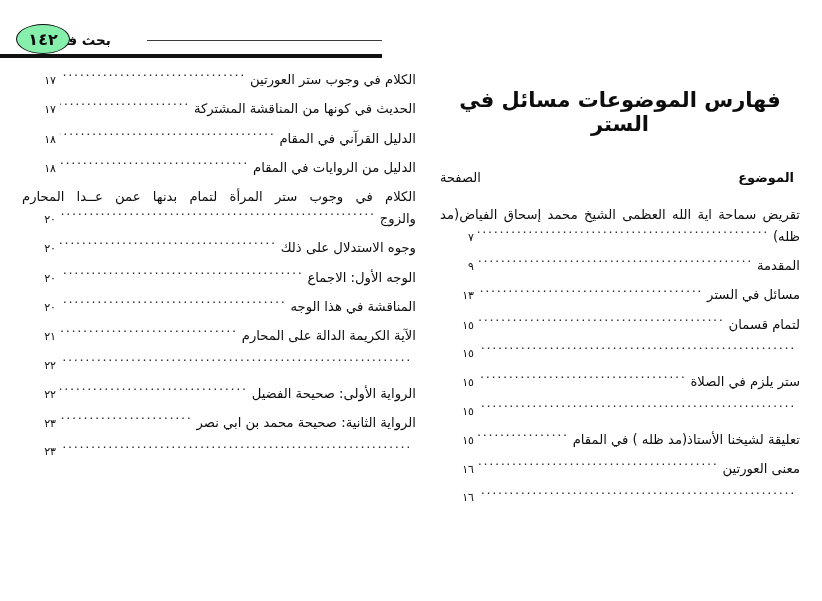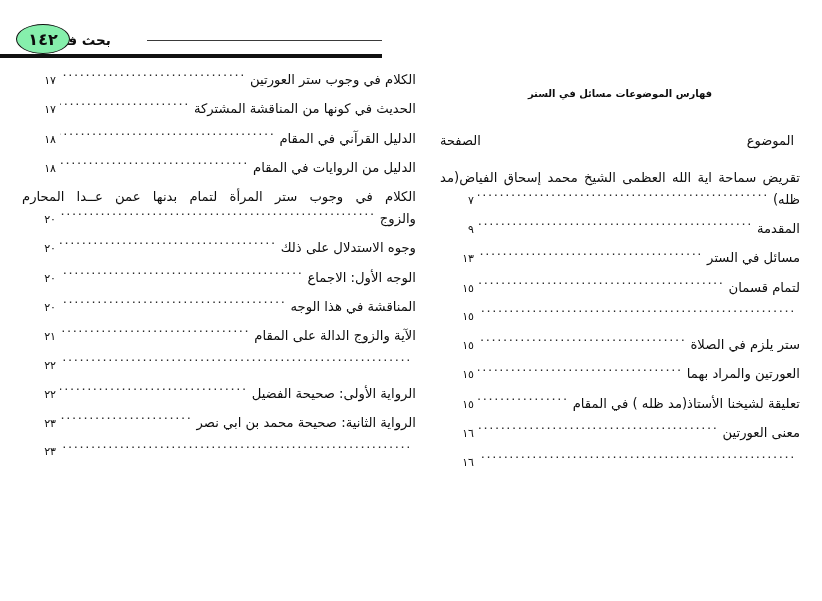--- a/index.html
+++ b/index.html
@@ -100,37 +100,37 @@
     padding: 0 22px 0 10px;
   }
   .col-left {
     width: 430px;
     padding: 0 14px 0 22px;
   }
 
   
   .toc-title {
     font-weight: bold;
-    font-size: 10px;
+    font-size: 21px;
     text-align: center;
     margin-top: 18px;
     margin-bottom: 34px;
     letter-spacing: 0.3px;
   }
 
   
   .col-heads {
     display: flex;
     justify-content: space-between;
     align-items: baseline;
     font-size: 13px;
     margin-bottom: 20px;
     padding-right: 6px;
   }
-  .col-head-topic { padding-left: 4px; }
+  .col-head-topic { padding-left: 4px; font-weight: bold; }
   .col-head-page  { padding-right: 38px; }
 
   
   .toc-list {
     list-style: none;
     margin: 0;
     padding: 0;
   }
   .toc-entry {
     margin-bottom: 9.5px;
@@ -241,21 +241,20 @@
           </li>
           <li class="toc-entry">
             <div class="entry-row">
               <span class="entry-label">ستر يلزم في الصلاة</span>
               <span class="entry-leader"></span>
               <span class="entry-page">١٥</span>
             </div>
           </li>
           <li class="toc-entry">
             <div class="entry-row">
-              <span class="entry-label">العورتين والمراد بهما</span>
               <span class="entry-leader"></span>
               <span class="entry-page">١٥</span>
             </div>
           </li>
           <li class="toc-entry">
             <div class="entry-row">
               <span class="entry-label">تعليقة لشيخنا الأستاذ(مد ظله ) في المقام</span>
               <span class="entry-leader"></span>
               <span class="entry-page">١٥</span>
             </div>
@@ -330,21 +329,21 @@
           </li>
           <li class="toc-entry">
             <div class="entry-row">
               <span class="entry-label">المناقشة في هذا الوجه</span>
               <span class="entry-leader"></span>
               <span class="entry-page">٢٠</span>
             </div>
           </li>
           <li class="toc-entry">
             <div class="entry-row">
-              <span class="entry-label">الآية والزوج الدالة على المقام</span>
+              <span class="entry-label">الآية الكريمة الدالة على المحارم</span>
               <span class="entry-leader"></span>
               <span class="entry-page">٢١</span>
             </div>
           </li>
           <li class="toc-entry">
             <div class="entry-row">
               <span class="entry-leader"></span>
               <span class="entry-page">٢٢</span>
             </div>
           </li>

